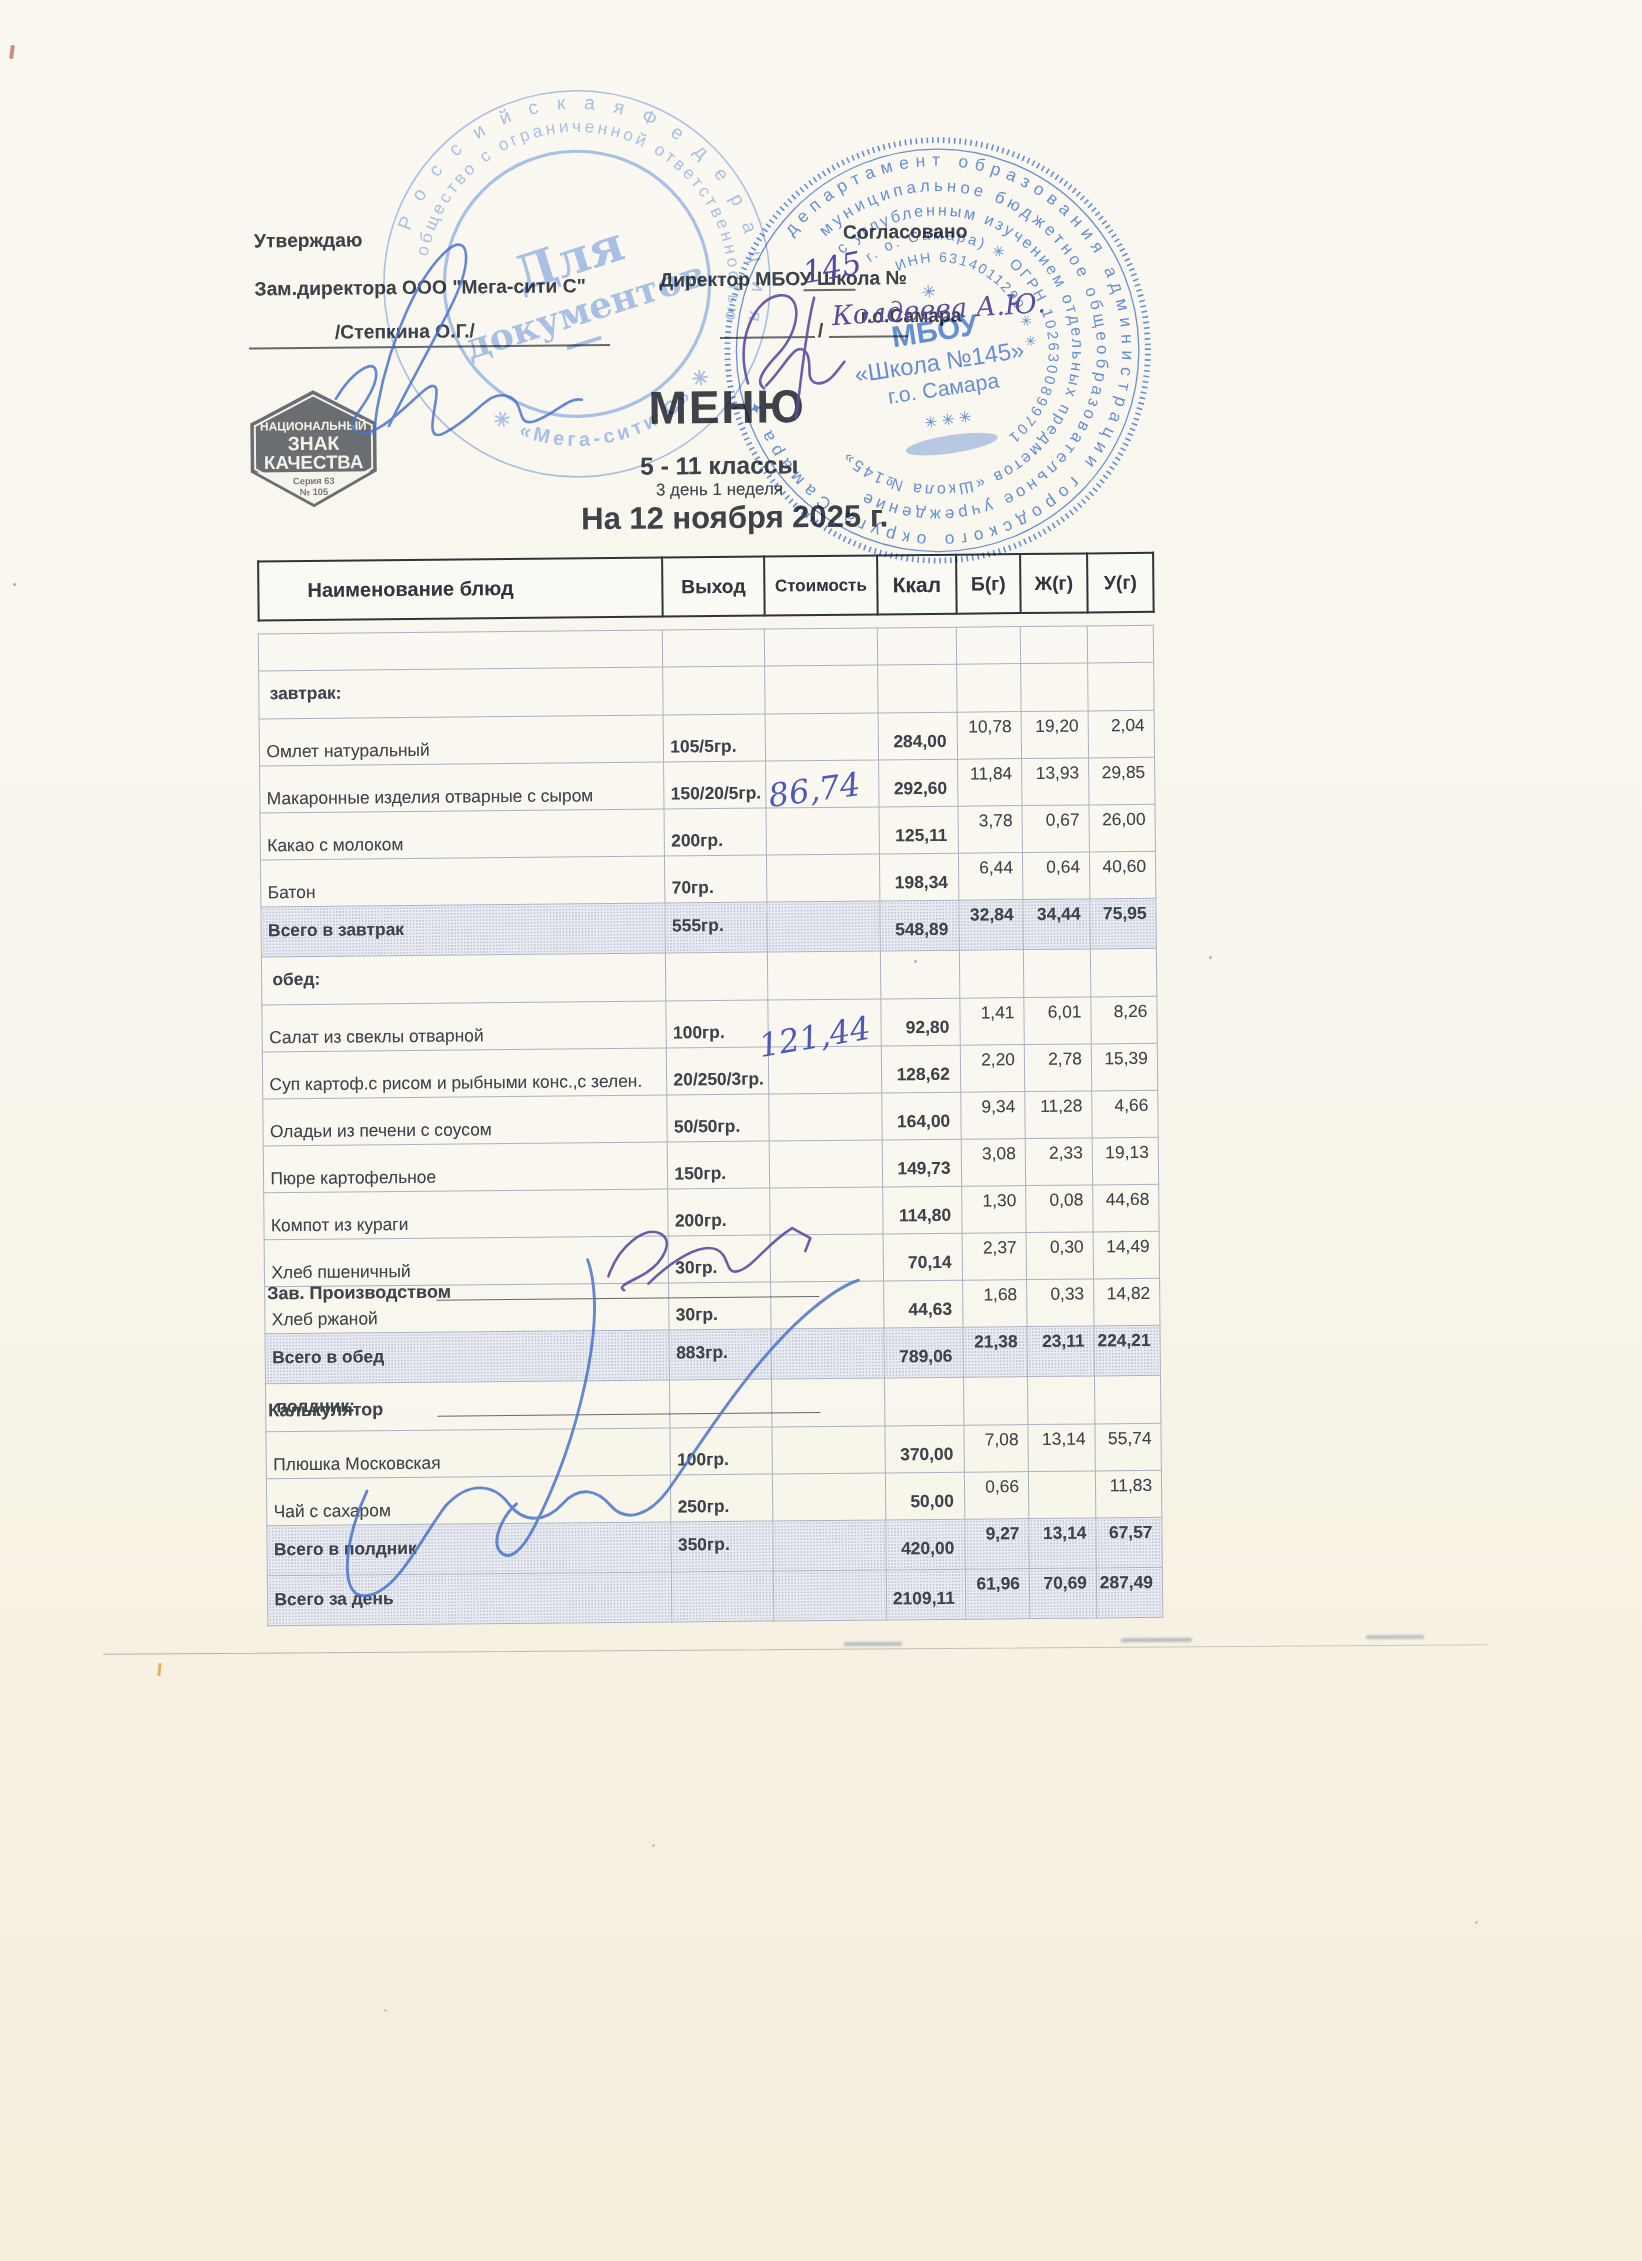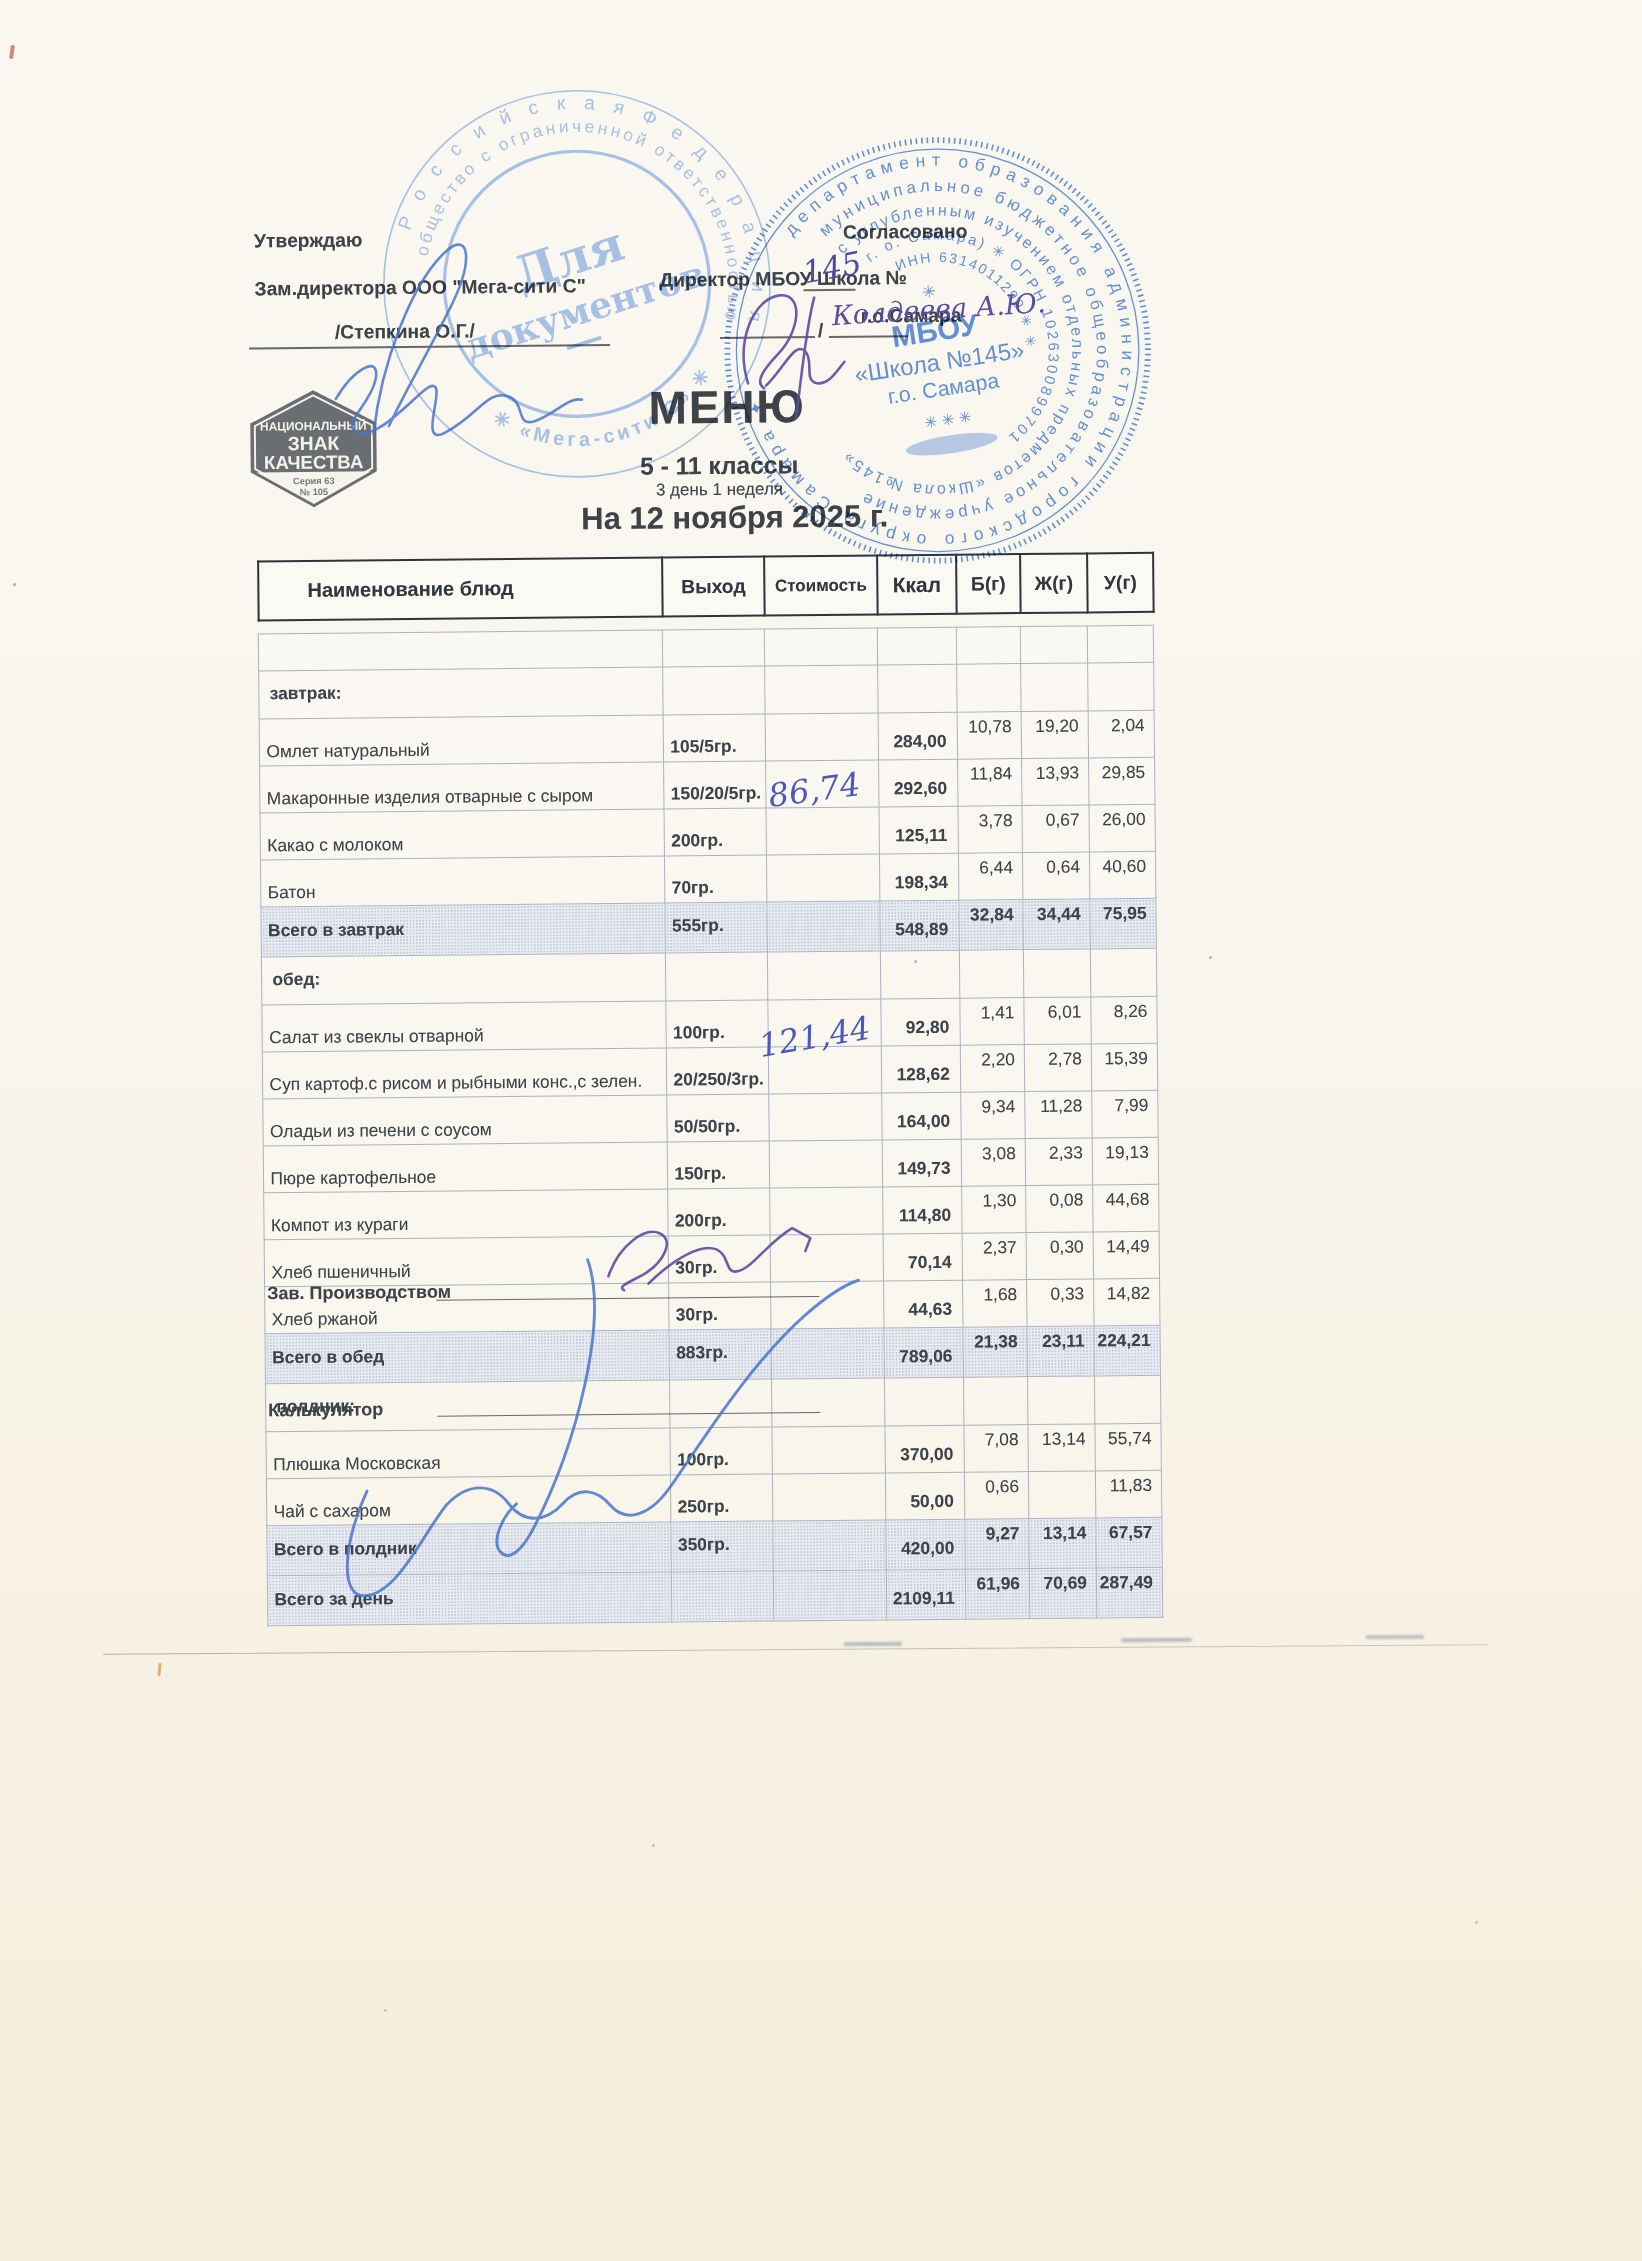--- a/index.html
+++ b/index.html
@@ -229,21 +229,21 @@
       <td class="c6">15,39</td>
     </tr>
 
     <tr class="r-item">
       <td class="c0">Оладьи из печени с соусом</td>
       <td class="c1">50/50гр.</td>
       <td class="c2"></td>
       <td class="c3">164,00</td>
       <td class="c4">9,34</td>
       <td class="c5">11,28</td>
-      <td class="c6">7,99</td>
+      <td class="c6">4,66</td>
     </tr>
 
     <tr class="r-item">
       <td class="c0">Пюре картофельное</td>
       <td class="c1">150гр.</td>
       <td class="c2"></td>
       <td class="c3">149,73</td>
       <td class="c4">3,08</td>
       <td class="c5">2,33</td>
       <td class="c6">19,13</td>

